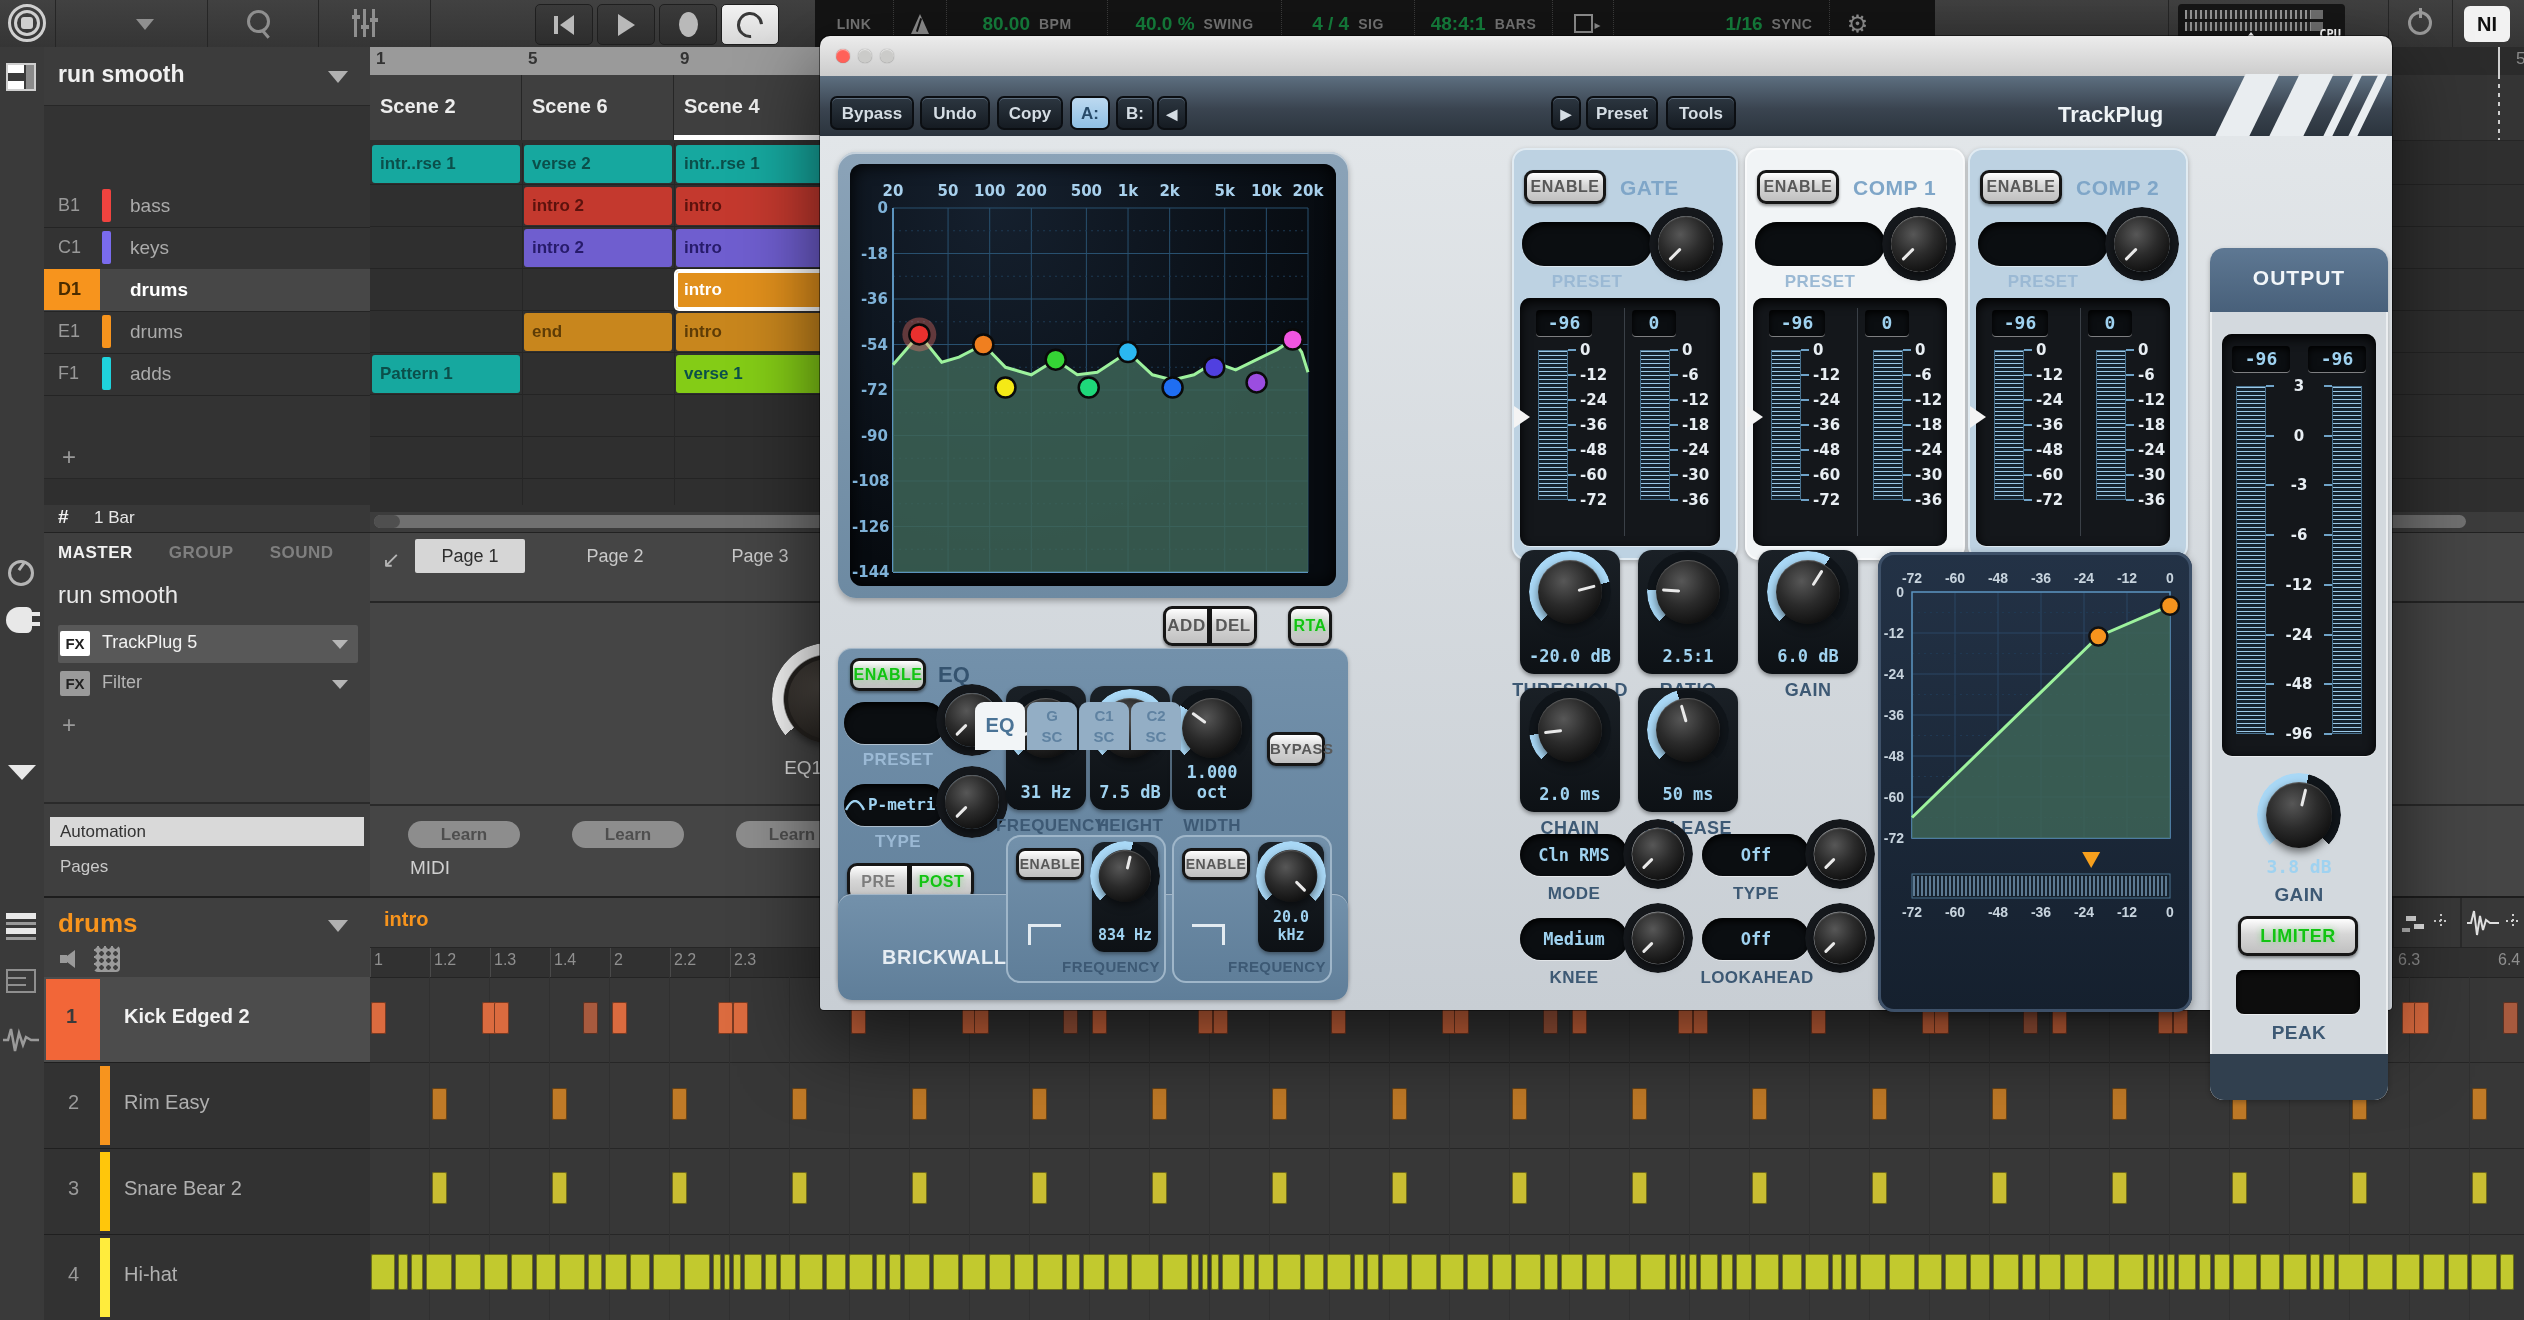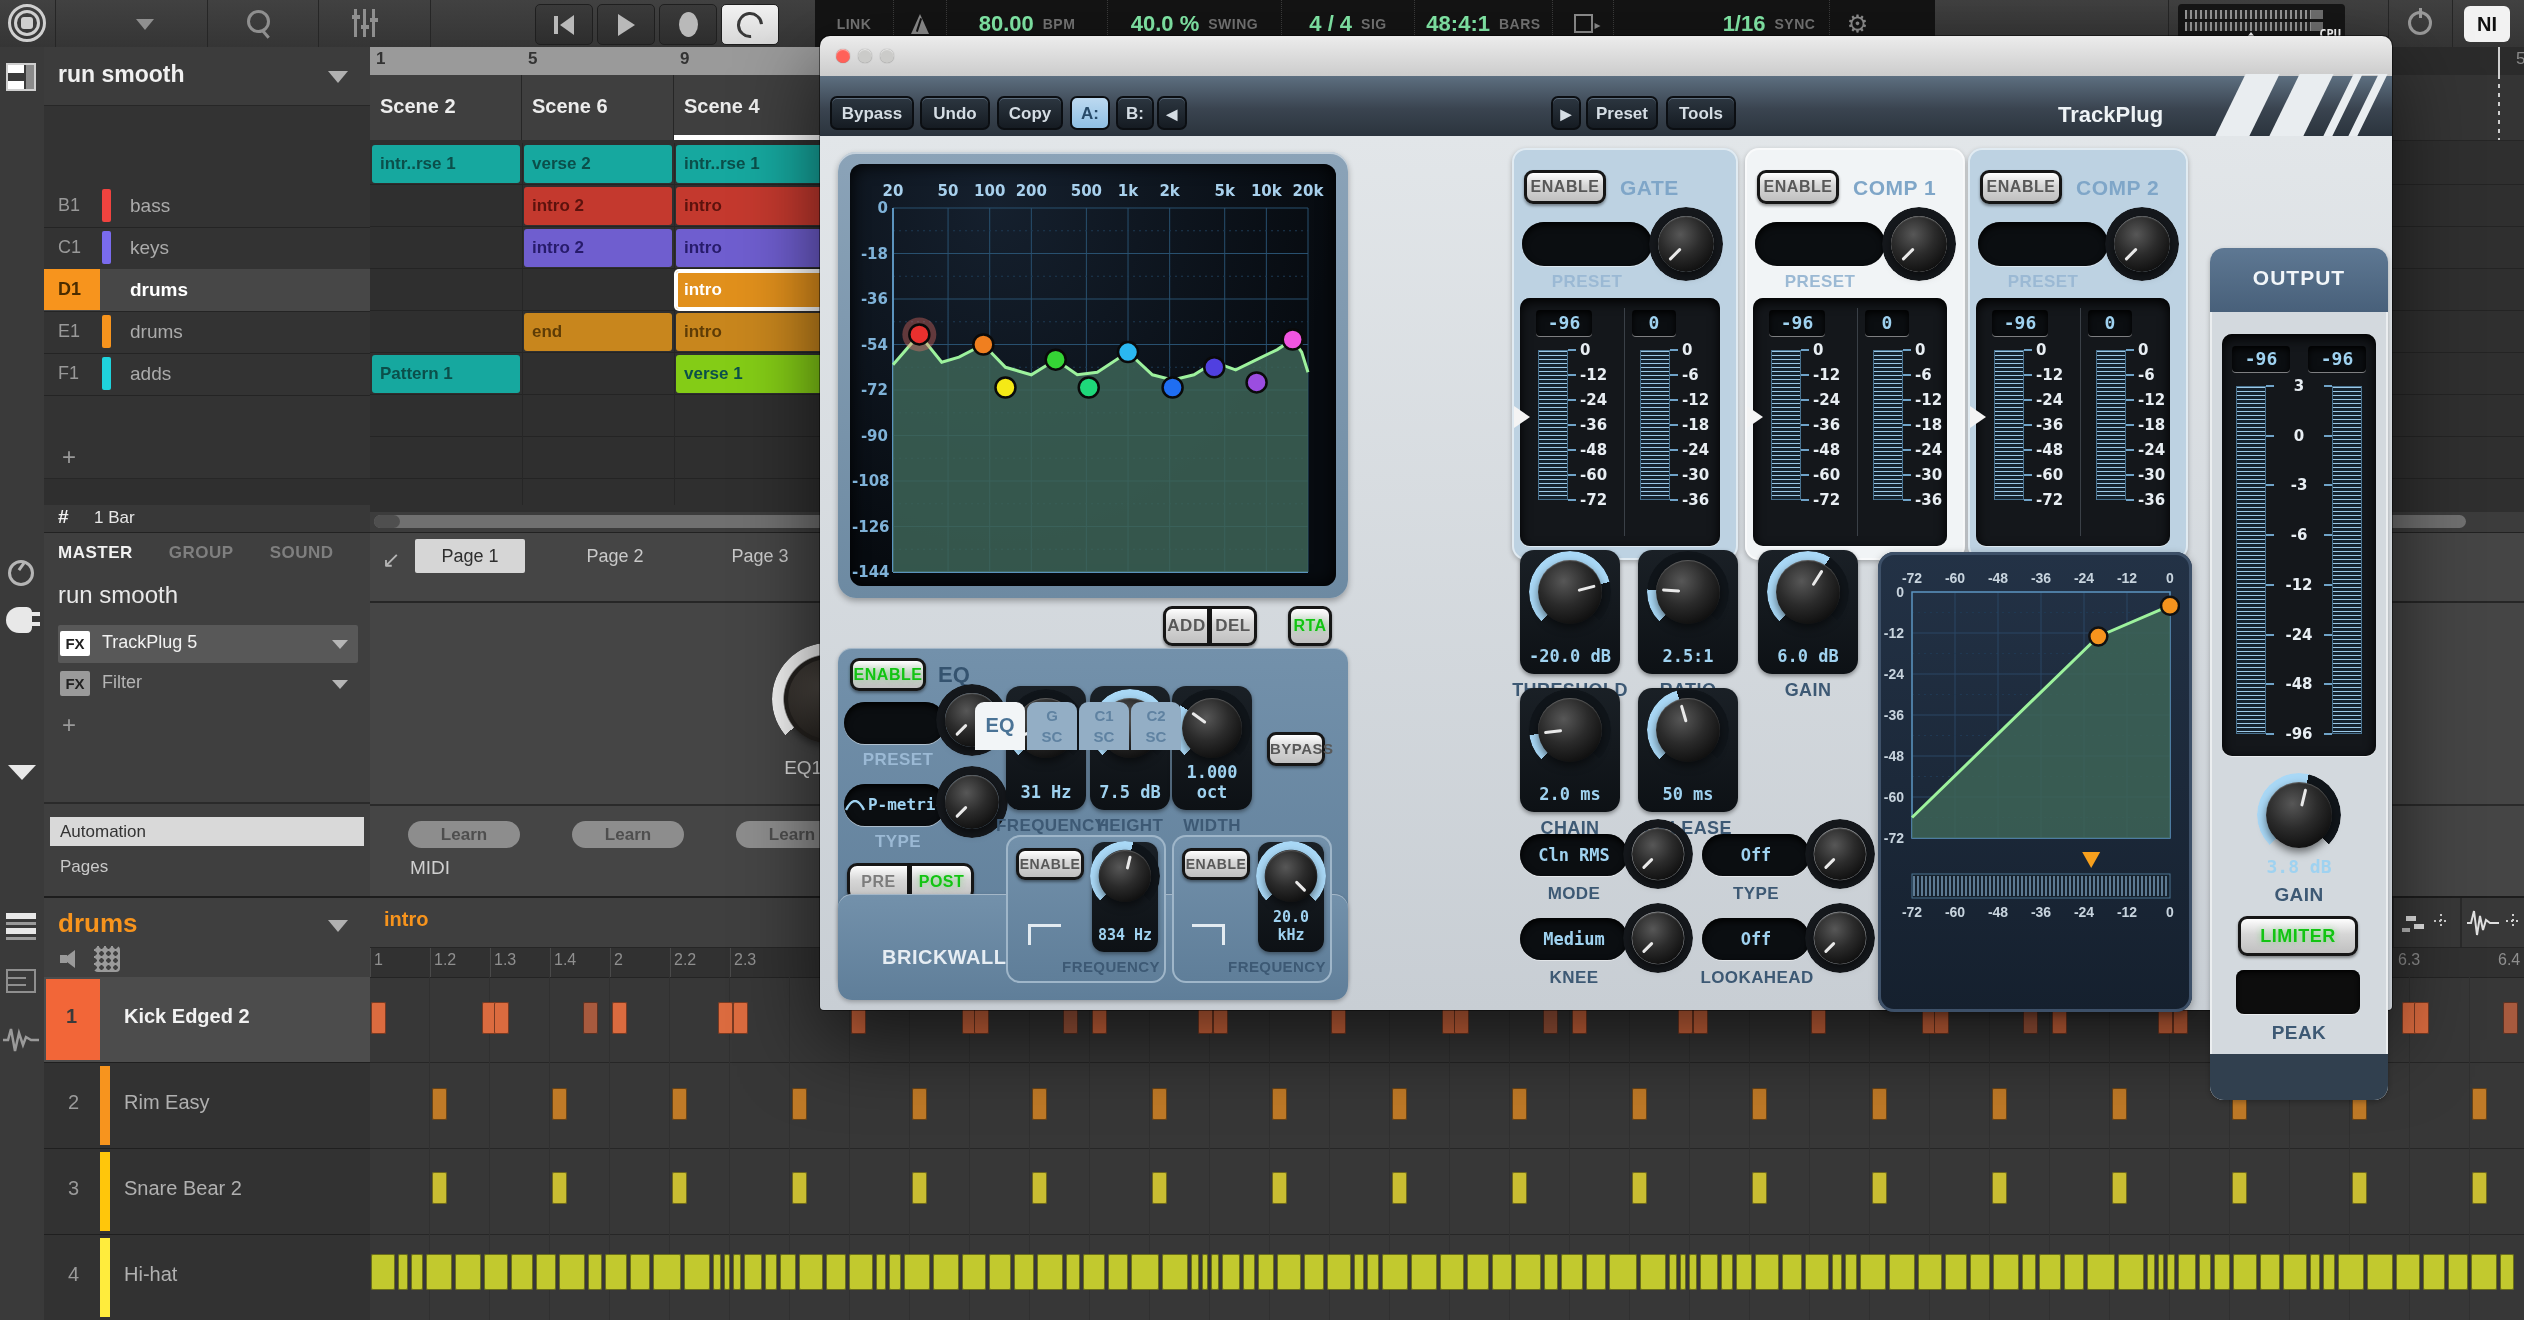--- a/index.html
+++ b/index.html
@@ -4,21 +4,21 @@
 <style>
   html,body{margin:0;padding:0;background:#111;}
   #app{position:relative;width:2524px;height:1320px;overflow:hidden;background:#353535;
        font-family:"Liberation Sans",sans-serif;-webkit-font-smoothing:antialiased;}
   .abs{position:absolute;}
   
   .toolbar{left:0;top:0;width:2524px;height:47px;background:linear-gradient(#414141,#353535);border-bottom:2px solid #1d1d1d;}
   .tsep{position:absolute;top:0;width:1px;height:47px;background:#262626;}
   .disp-strip{position:absolute;left:815px;top:0;width:1120px;height:47px;background:#141414;display:flex;align-items:center;}
   .dseg{height:100%;display:flex;align-items:center;justify-content:center;gap:9px;border-right:1px dotted #3c3c3c;}
-  .dval{color:#86efac;font-size:22px;font-weight:bold;}
+  .dval{color:#15803d;font-size:19px;font-weight:bold;}
   .dlab{color:#777;font-size:14px;font-weight:bold;letter-spacing:.5px;}
   .tbtn{position:absolute;top:4px;width:56px;height:39px;background:linear-gradient(#3a3a3a,#2d2d2d);border:1px solid #1f1f1f;border-radius:5px;display:flex;align-items:center;justify-content:center;}
   .tbtn.active{background:linear-gradient(#f2f2f2,#d8d8d8);}
   .gicon{color:#9a9a9a;font-family:"DejaVu Sans",sans-serif;}
   .rowline{border-bottom:1px solid #242424;}
   .chip{position:absolute;border-radius:2px;}
   .cellpat{position:absolute;border-radius:3px;font-size:17px;font-weight:bold;line-height:38px;padding-left:8px;overflow:hidden;white-space:nowrap;box-sizing:border-box;}
   .scene-h{position:absolute;top:0;height:65px;background:#3f3f3f;border-right:1px solid #262626;color:#ececec;font-size:20px;font-weight:bold;line-height:62px;padding-left:10px;box-sizing:border-box;}
   
   .pw{left:820px;top:36px;width:1572px;height:974px;border-radius:10px 10px 4px 4px;z-index:20;

